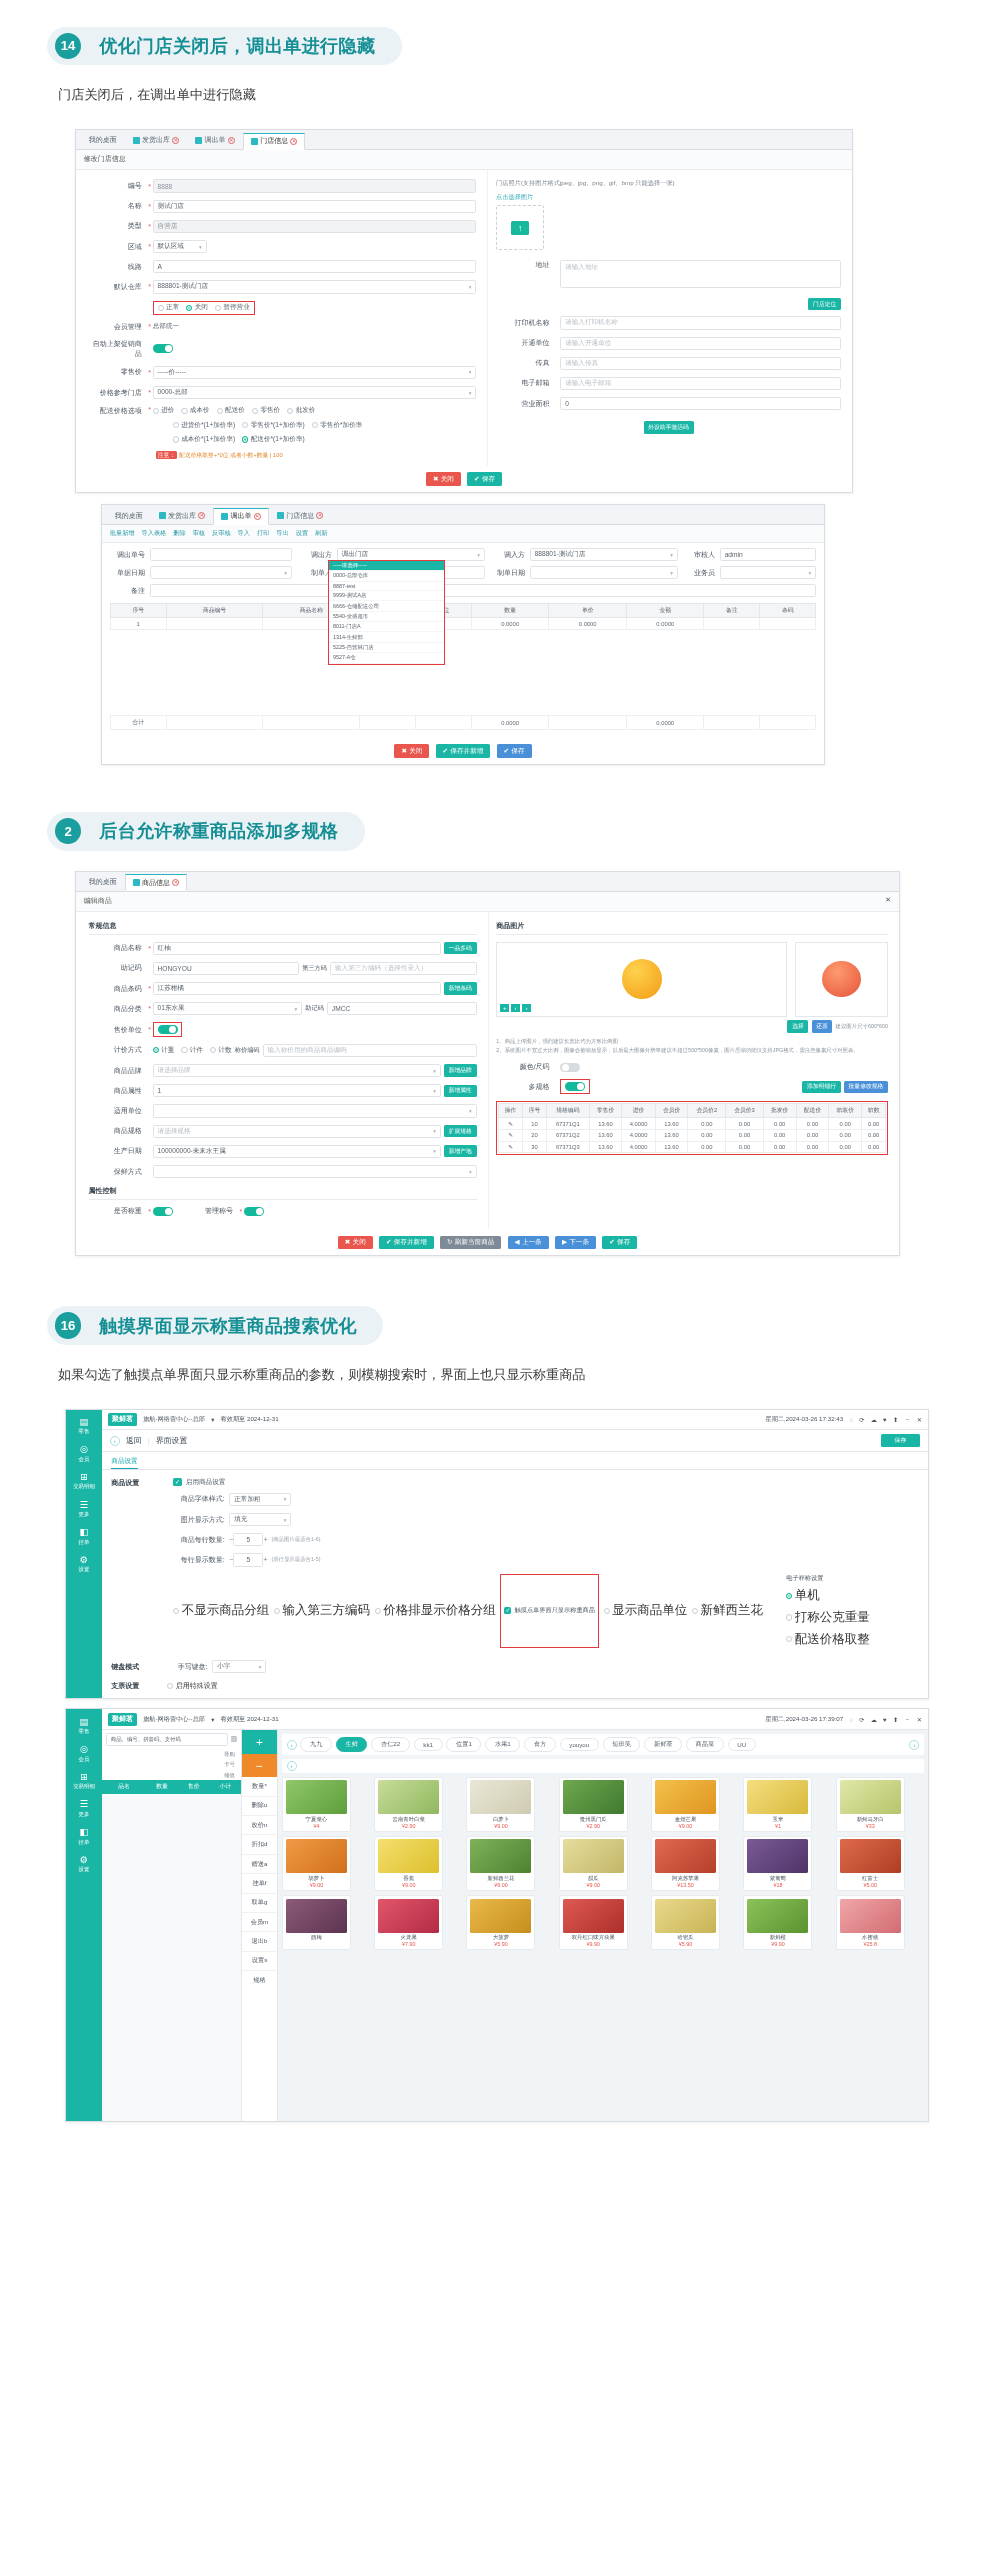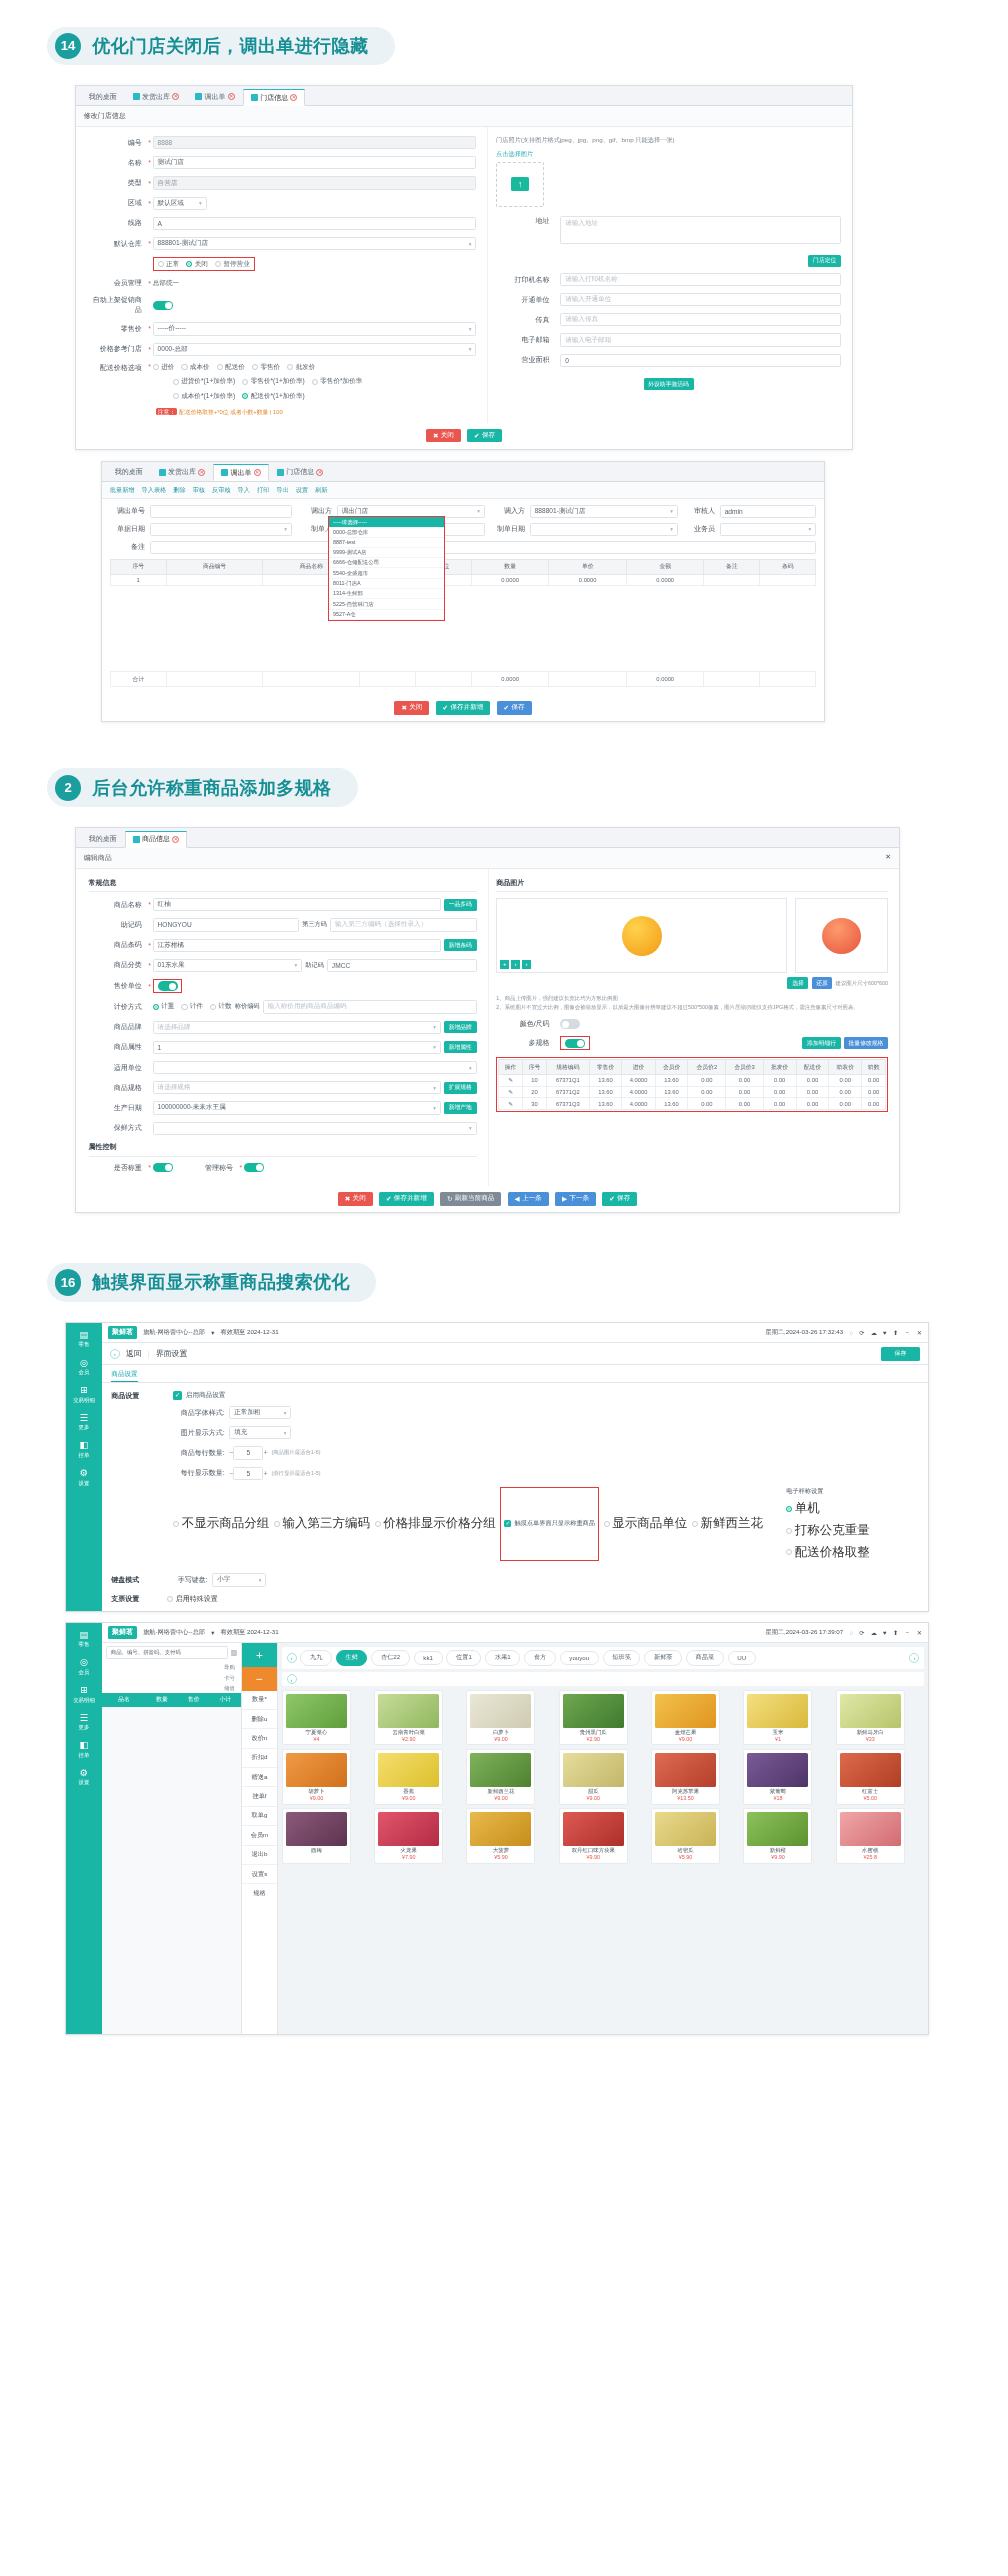--- a/index.html
+++ b/index.html
@@ -7,21 +7,21 @@
     width:1008px;
     background:#ffffff;
     font-family:"Liberation Sans","DejaVu Sans",sans-serif;
     color:#333;
     -webkit-font-smoothing:antialiased;
   }
   .page { width:1008px; padding:0 0 31px 0; }
 
   
   .sec-head {
-    display:inline-flex; align-items:center; gap:11px;
+    display:inline-flex; align-items:center; gap:18px;
     background:#eaf2f6; border-radius:20px;
     padding:6.2px 26.5px 6.2px 7.8px; margin:26.5px 0 0 47px;
   }
   .sec-num {
     width:26.5px;height:26.5px;border-radius:50%;
     background:#1a9e9e;color:#fff;
     display:flex;align-items:center;justify-content:center;
     font-size:13.2px;font-weight:bold;flex:none;
   }
   .sec-title { color:#168f94; font-size:18px; font-weight:bold; letter-spacing:0.4px;}
@@ -125,20 +125,21 @@
 </head>
 <body>
 
 <div class="page">
 
 <div>
   <div class="sec-head">
     <div class="sec-num">14</div>
     <div class="sec-title">优化门店关闭后，调出单进行隐藏</div>
   </div>
+  <div class="sec-body">门店关闭后，在调出单中进行隐藏</div>
 
   
   <div class="shot s14">
     <div class="tabbar">
       <div class="tab">
         <span>我的桌面</span>
       </div>
       <div class="tab">
         <span class="ti"></span>
         <span>发货出库</span>
@@ -762,20 +763,21 @@
           </span>
     </div>
   </div>
 </div>
 
 <div style="margin-top:23.4px">
   <div class="sec-head">
     <div class="sec-num">16</div>
     <div class="sec-title">触摸界面显示称重商品搜索优化</div>
   </div>
+  <div class="sec-body">如果勾选了触摸点单界面只显示称重商品的参数，则模糊搜索时，界面上也只显示称重商品</div>
 
   
   <div class="shot s16">
     <div class="pos" style="min-height:257px">
       <div class="pos-side">
         <div><span class="ic">▤</span><span>零售</span></div>
         <div><span class="ic">◎</span><span>会员</span></div>
         <div><span class="ic">⊞</span><span>交易明细</span></div>
         <div><span class="ic">☰</span><span>更多</span></div>
         <div><span class="ic">◧</span><span>挂单</span></div>

